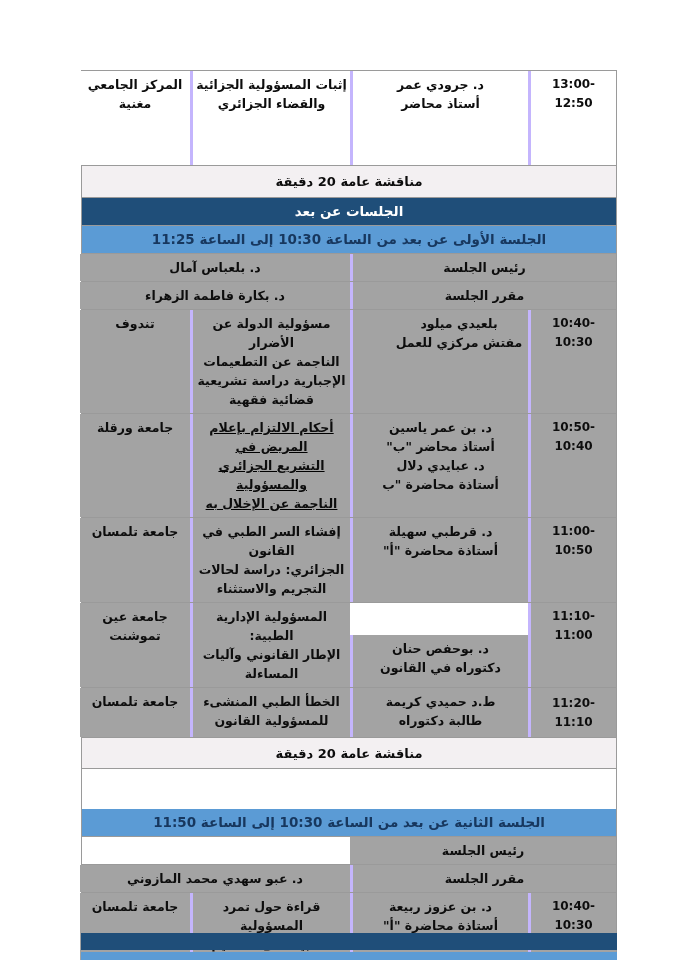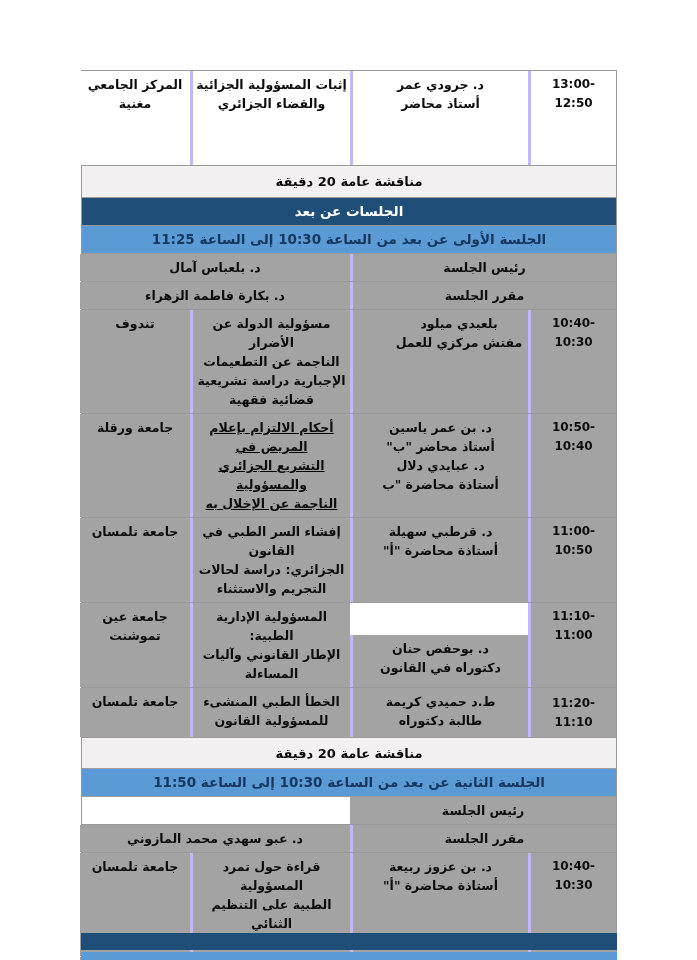--- a/index.html
+++ b/index.html
@@ -171,21 +171,21 @@
         <div class="cell" style="width: 110px; flex: 0 0 auto;">
           <div class="line">جامعة تلمسان</div>
         </div>
       </div>
       <div class="row discussion" style="min-height: 31px;">
         <div class="cell" style="flex: 1 1 0%;">
           <div class="line">مناقشة عامة 20 دقيقة</div>
         </div>
       </div>
       <div class="row session_header" style="min-height: 28px;">
-        <div class="cell" style="flex: 1 1 0%; background: rgb(91, 155, 213);">
+        <div class="cell" style="flex: 1 1 0%; background: rgb(91, 155, 213); margin-top: 40px;">
           <div class="line" style="color: rgb(23, 55, 94);">الجلسة الثانية عن بعد من الساعة 10:30 إلى الساعة 11:50</div>
         </div>
       </div>
       <div class="row role" style="min-height: 27px;">
         <div class="cell" style="width: 266px; flex: 0 0 auto;">
           <div class="line">رئيس الجلسة</div>
         </div>
       </div>
       <div class="row role" style="min-height: 27px;">
         <div class="cell" style="width: 266px; flex: 0 0 auto;">

